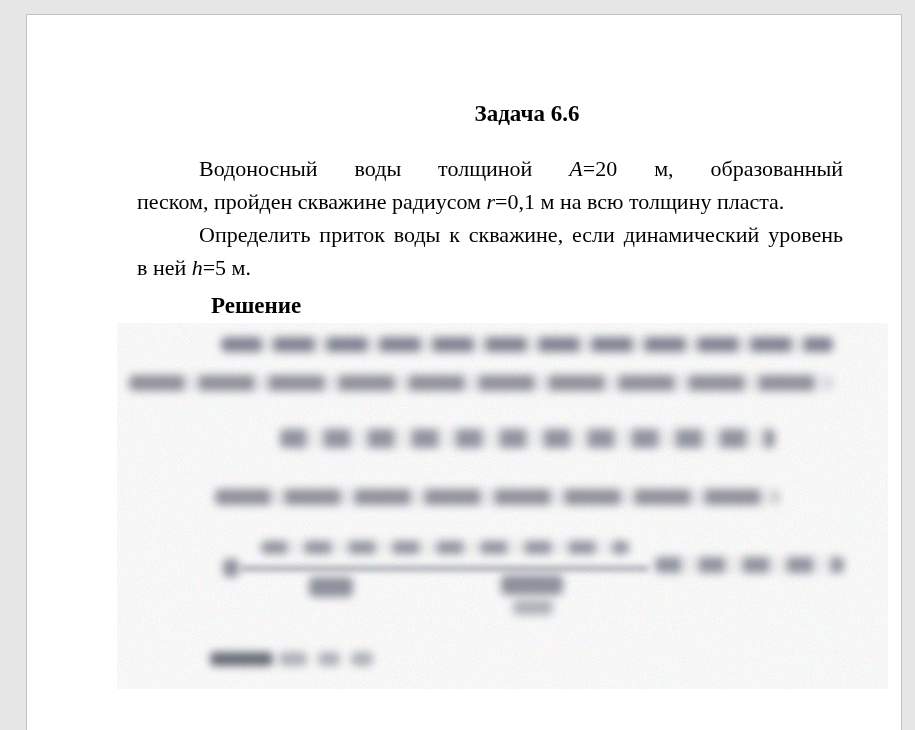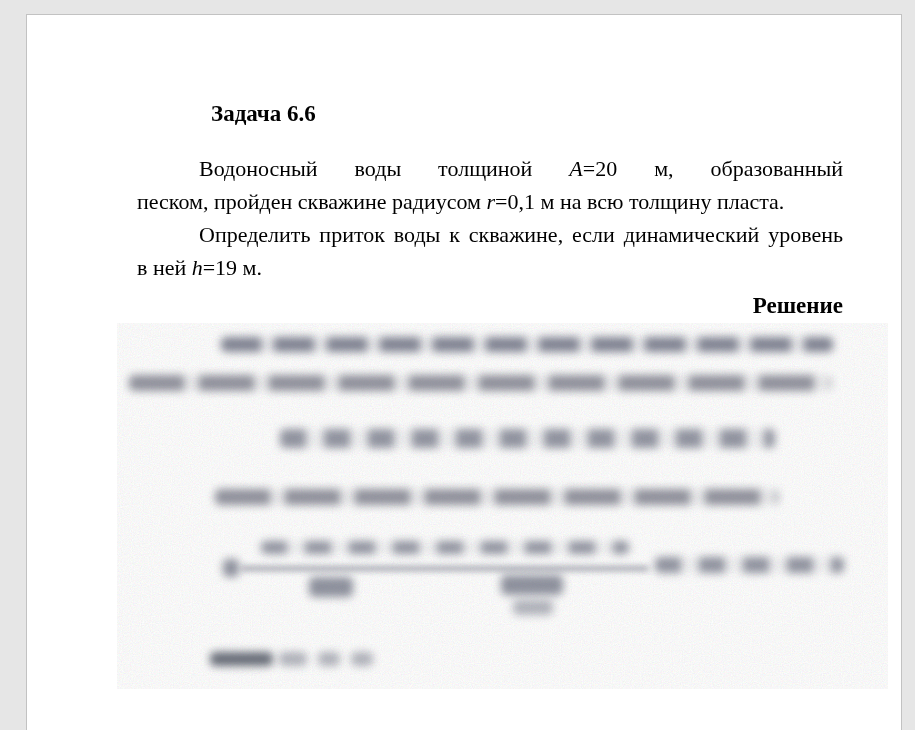--- a/index.html
+++ b/index.html
@@ -9,26 +9,26 @@
     font-family:"Liberation Serif","DejaVu Serif",serif;
     color:#000;
   }
   .page{
     position:absolute;left:26px;top:14px;width:874px;height:720px;
     background:#ffffff;border:1px solid #c2c2c2;border-bottom:none;
   }
   .doc-title{
     position:absolute;left:110px;top:84px;width:706px;padding-left:74px;
     box-sizing:border-box;margin:0;
-    font-size:23px;font-weight:bold;text-align:left;line-height:30px;
+    font-size:23px;font-weight:bold;text-align:center;line-height:30px;
   }
   .doc-subtitle{
     position:absolute;left:110px;top:276px;width:706px;padding-left:74px;
     box-sizing:border-box;margin:0;
-    font-size:23px;font-weight:bold;text-align:right;line-height:30px;
+    font-size:23px;font-weight:bold;text-align:left;line-height:30px;
   }
   .doc-text{
     position:absolute;left:110px;top:137px;width:706px;
     font-size:22px;
   }
   .para-line{
     line-height:33px;height:33px;white-space:nowrap;
   }
   .para-line.stretch{
     text-align:justify;text-align-last:justify;white-space:normal;
@@ -69,21 +69,21 @@
 <body>
 
 <div class="page">
 
   <h1 class="doc-title">Задача 6.6</h1>
 
   <div class="doc-text">
     <div class="para-line stretch indent"><span>Водоносный воды толщиной </span><span class="var">A</span><span>=20 м, образованный крупнозернистым</span></div>
     <div class="para-line"><span>песком, пройден скважине радиусом </span><span class="var">r</span><span>=0,1 м на всю толщину пласта.</span></div>
     <div class="para-line stretch indent"><span>Определить приток воды к скважине, если динамический уровень воды</span></div>
-    <div class="para-line"><span>в ней </span><span class="var">h</span><span>=19 м.</span></div>
+    <div class="para-line"><span>в ней </span><span class="var">h</span><span>=5 м.</span></div>
   </div>
 
   <h2 class="doc-subtitle">Решение</h2>
 
   <div class="solution-image">
 
     <svg width="771" height="366" viewBox="0 0 771 366">
       <filter id="grain" x="0" y="0" width="100%" height="100%">
         <feTurbulence type="fractalNoise" baseFrequency="0.9" numOctaves="2" seed="11" stitchTiles="stitch"></feTurbulence>
         <feComponentTransfer>

